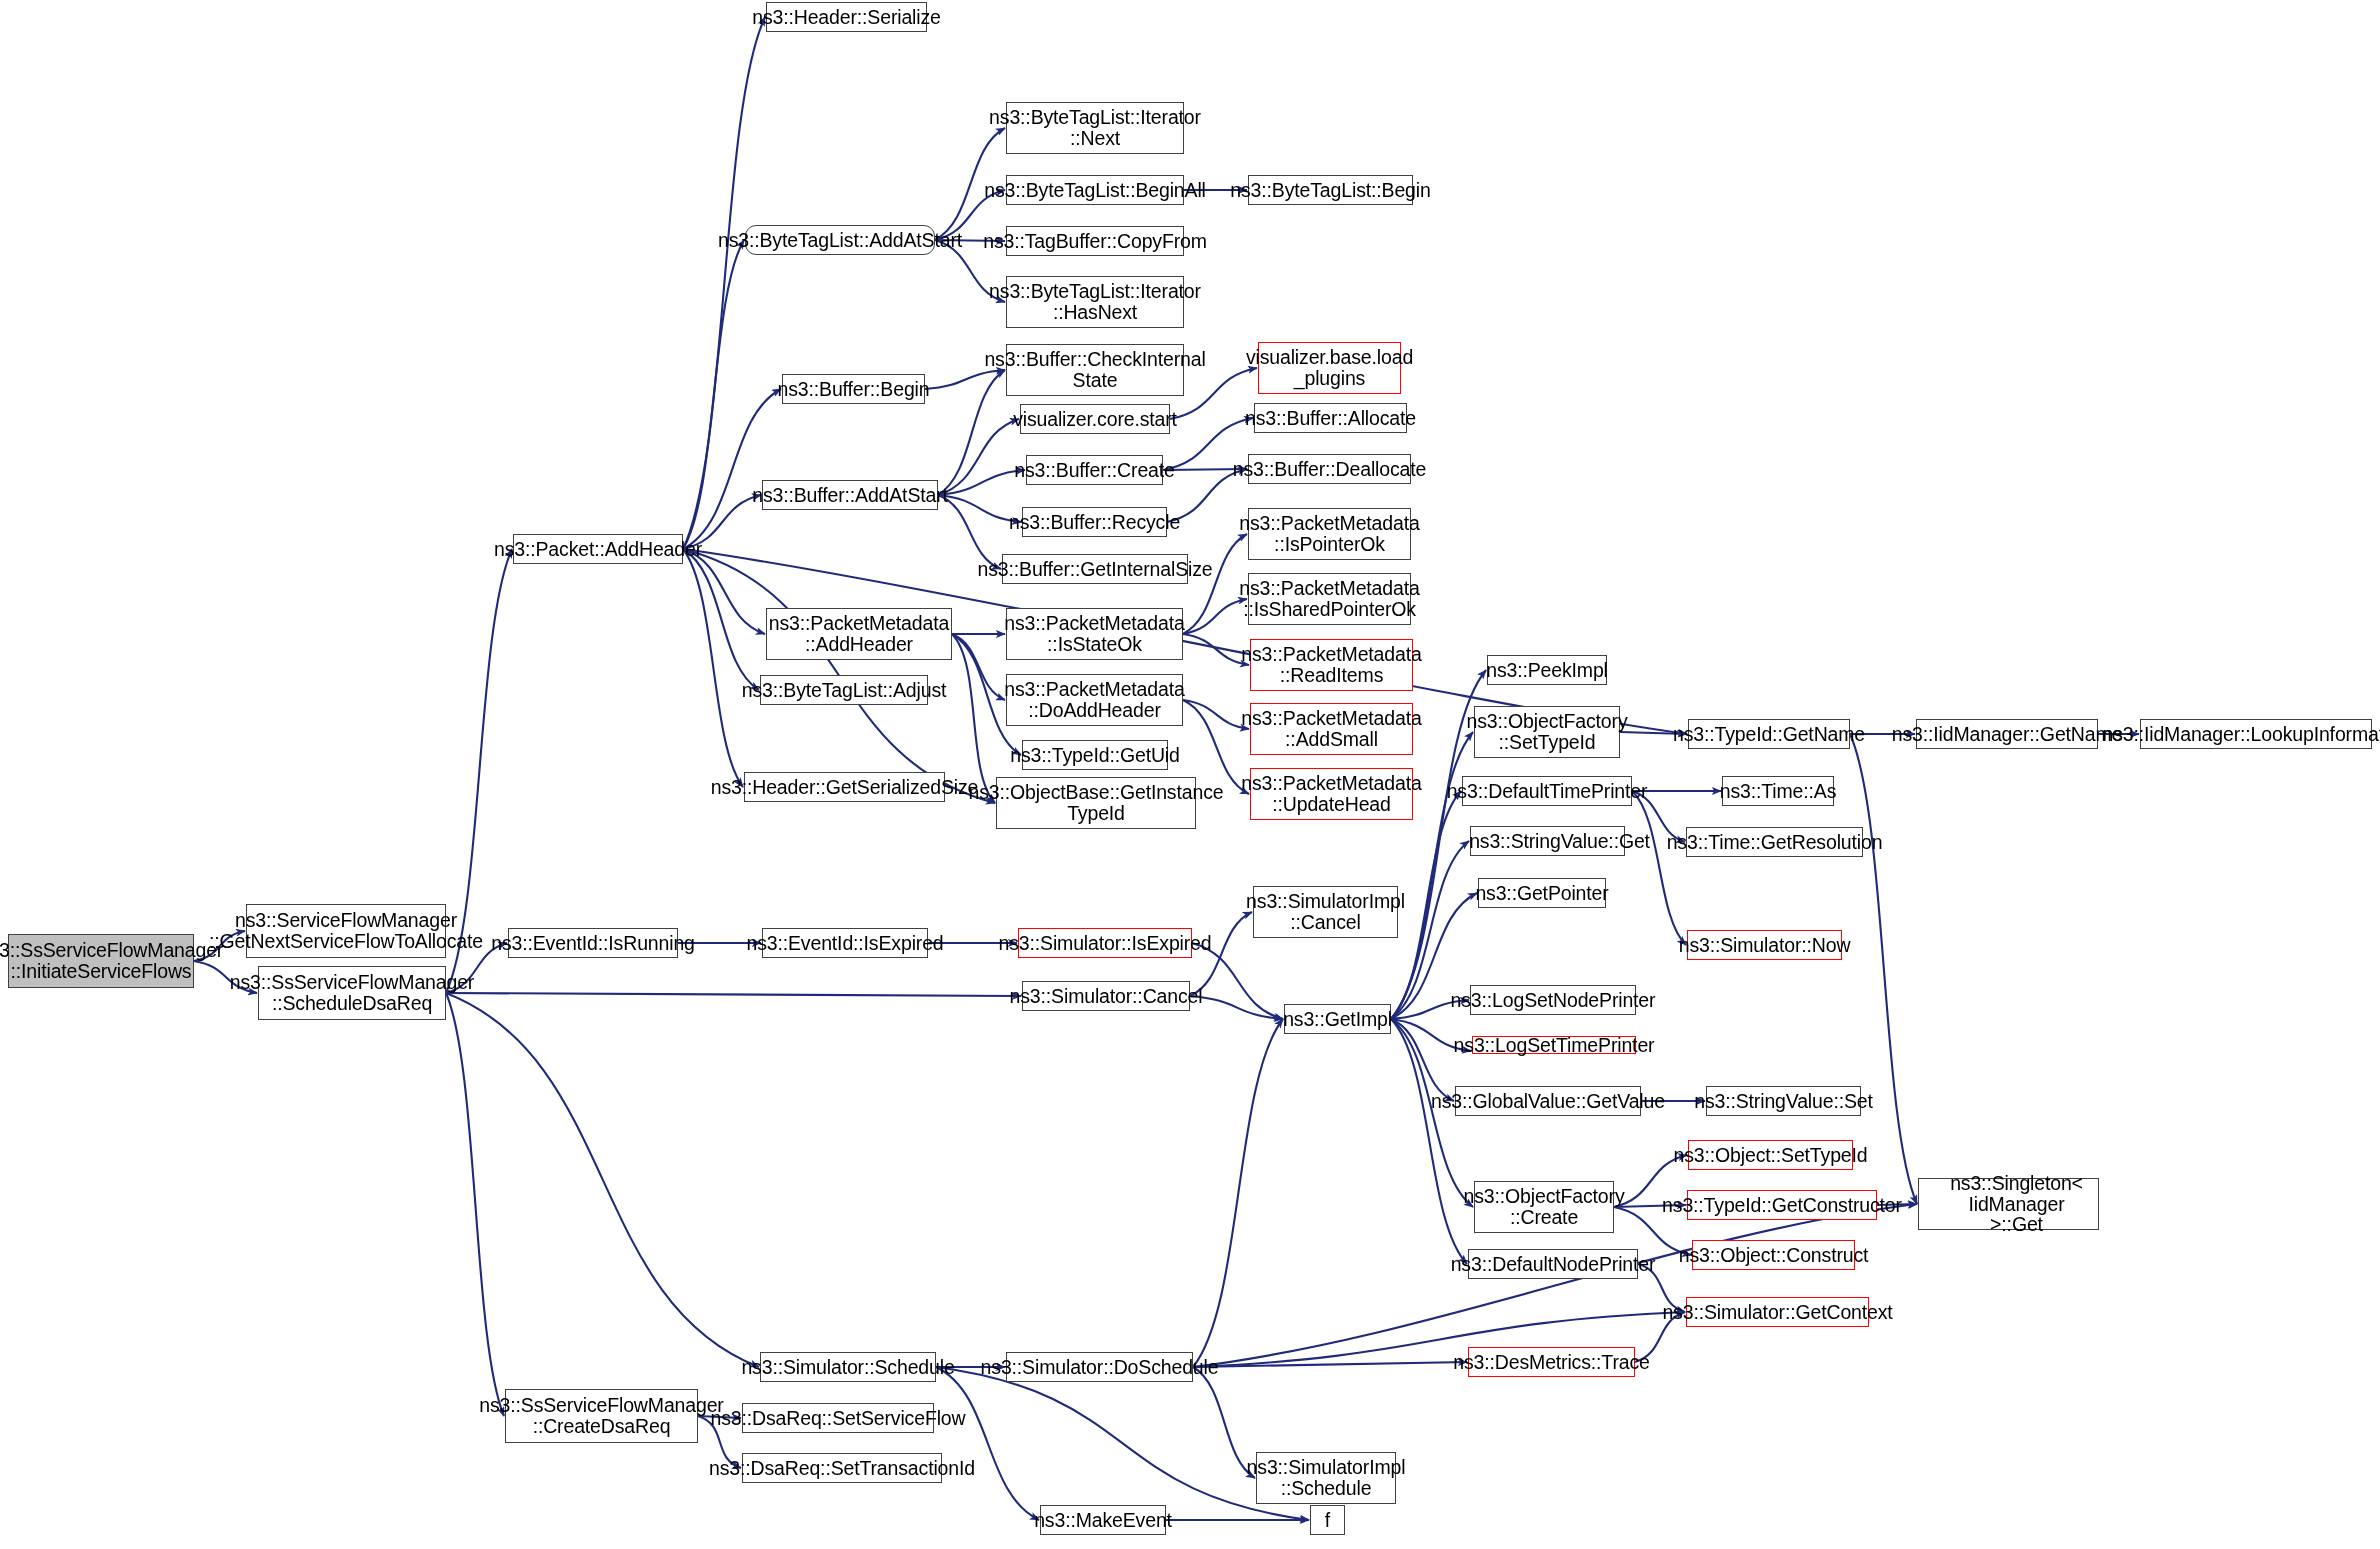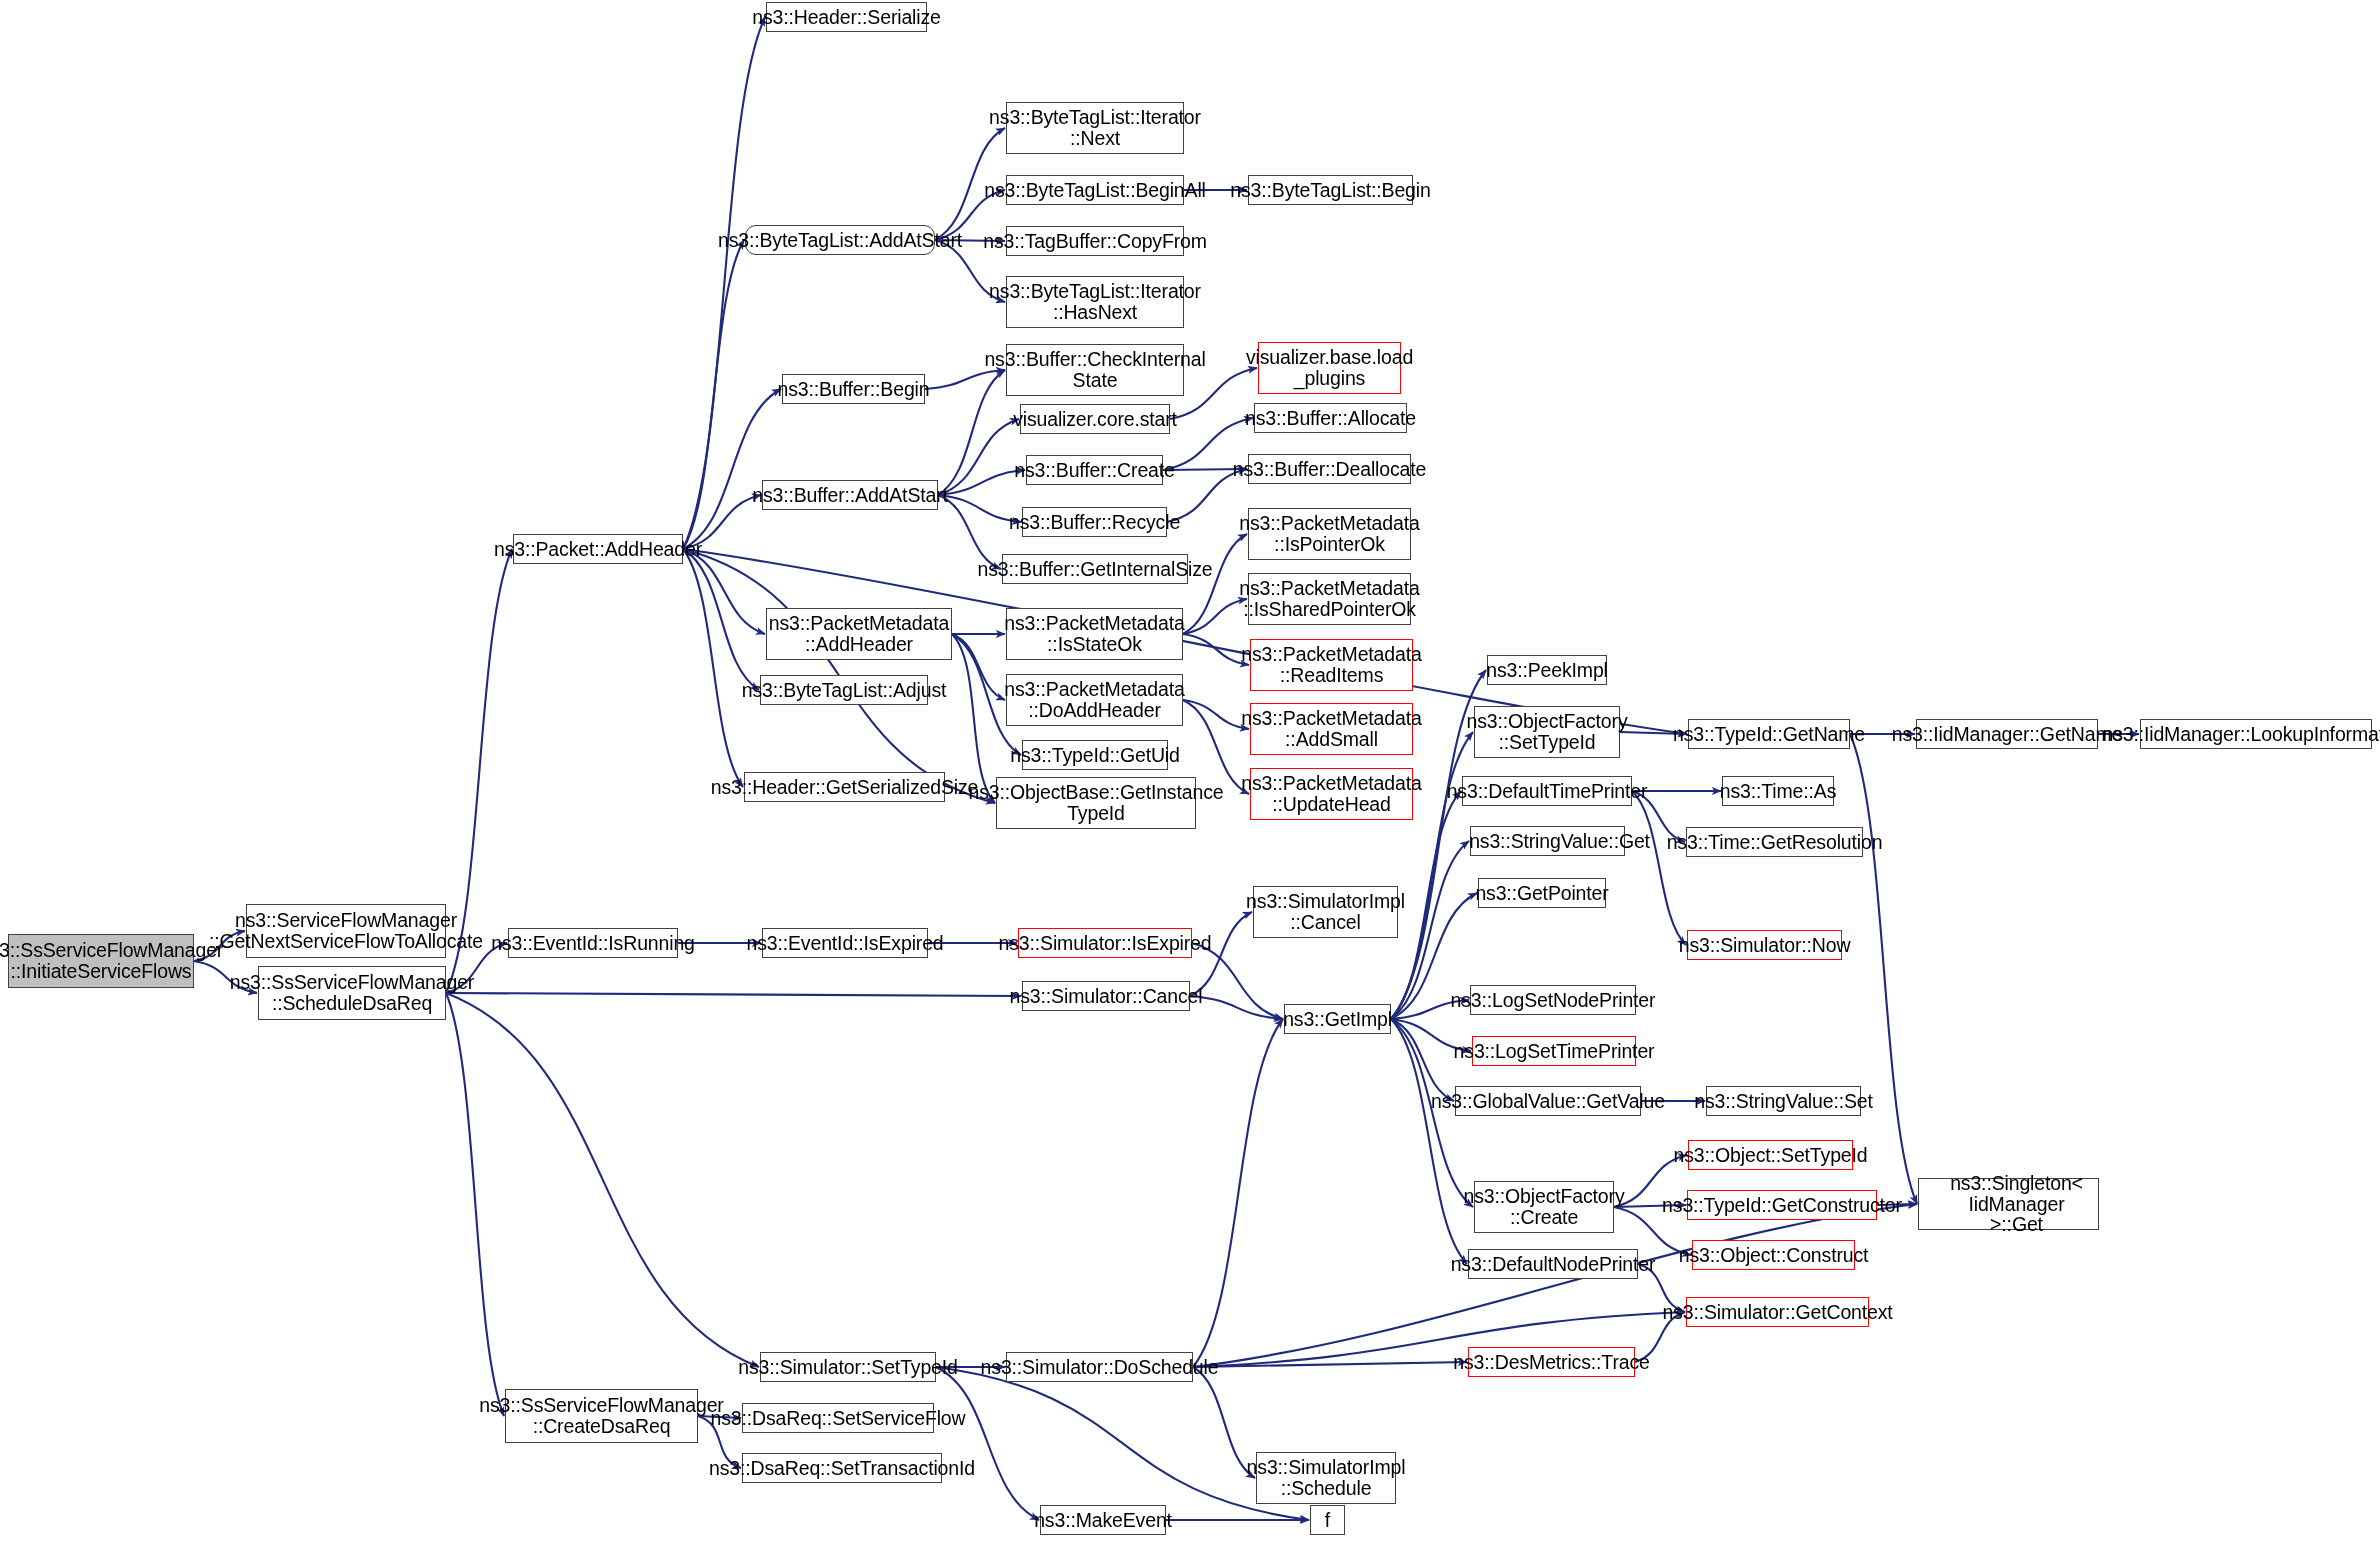--- a/index.html
+++ b/index.html
@@ -182,33 +182,33 @@
       <div class="node" style="left: 1478px; top: 878px; width: 128px; height: 30px;">ns3::GetPointer</div>
       <div class="node" style="left: 1253px; top: 886px; width: 145px; height: 52px;">ns3::SimulatorImpl
 ::Cancel</div>
       <div class="node red" style="left: 1687px; top: 930px; width: 155px; height: 30px;">ns3::Simulator::Now</div>
       <div class="node" style="left: 508px; top: 928px; width: 170px; height: 30px;">ns3::EventId::IsRunning</div>
       <div class="node" style="left: 762px; top: 928px; width: 166px; height: 30px;">ns3::EventId::IsExpired</div>
       <div class="node red" style="left: 1018px; top: 928px; width: 174px; height: 30px;">ns3::Simulator::IsExpired</div>
       <div class="node" style="left: 1470px; top: 985px; width: 166px; height: 30px;">ns3::LogSetNodePrinter</div>
       <div class="node" style="left: 1022px; top: 981px; width: 168px; height: 30px;">ns3::Simulator::Cancel</div>
       <div class="node" style="left: 1284px; top: 1004px; width: 107px; height: 30px;">ns3::GetImpl</div>
-      <div class="node red" style="left: 1472px; top: 1036px; width: 164px; height: 30px;">ns3::LogSetTimePrinter</div>
+      <div class="node red" style="left: 1472px; top: 1036px; width: 164px; height: 18px;">ns3::LogSetTimePrinter</div>
       <div class="node" style="left: 1455px; top: 1086px; width: 186px; height: 30px;">ns3::GlobalValue::GetValue</div>
       <div class="node" style="left: 1706px; top: 1086px; width: 155px; height: 30px;">ns3::StringValue::Set</div>
       <div class="node red" style="left: 1688px; top: 1140px; width: 165px; height: 30px;">ns3::Object::SetTypeId</div>
       <div class="node" style="left: 1474px; top: 1181px; width: 140px; height: 52px;">ns3::ObjectFactory
 ::Create</div>
       <div class="node red" style="left: 1687px; top: 1190px; width: 190px; height: 30px;">ns3::TypeId::GetConstructor</div>
       <div class="node" style="left: 1918px; top: 1178px; width: 181px; height: 52px; padding-left: 20px;">ns3::Singleton&lt; IidManager
 &gt;::Get</div>
       <div class="node red" style="left: 1692px; top: 1240px; width: 163px; height: 30px;">ns3::Object::Construct</div>
       <div class="node" style="left: 1468px; top: 1249px; width: 170px; height: 30px;">ns3::DefaultNodePrinter</div>
       <div class="node red" style="left: 1686px; top: 1297px; width: 183px; height: 30px;">ns3::Simulator::GetContext</div>
-      <div class="node" style="left: 760px; top: 1352px; width: 176px; height: 30px;">ns3::Simulator::SetTypeId</div>
+      <div class="node" style="left: 760px; top: 1352px; width: 176px; height: 30px;">ns3::Simulator::Schedule</div>
       <div class="node" style="left: 1006px; top: 1352px; width: 187px; height: 30px;">ns3::Simulator::DoSchedule</div>
       <div class="node red" style="left: 1468px; top: 1347px; width: 167px; height: 30px;">ns3::DesMetrics::Trace</div>
       <div class="node" style="left: 742px; top: 1403px; width: 192px; height: 30px;">ns3::DsaReq::SetServiceFlow</div>
       <div class="node" style="left: 1256px; top: 1452px; width: 140px; height: 52px;">ns3::SimulatorImpl
 ::Schedule</div>
       <div class="node" style="left: 742px; top: 1453px; width: 200px; height: 30px;">ns3::DsaReq::SetTransactionId</div>
       <div class="node" style="left: 1040px; top: 1505px; width: 126px; height: 30px;">ns3::MakeEvent</div>
       <div class="node" style="left: 1310px; top: 1505px; width: 35px; height: 30px;">f</div>
     </div>
 </div>

